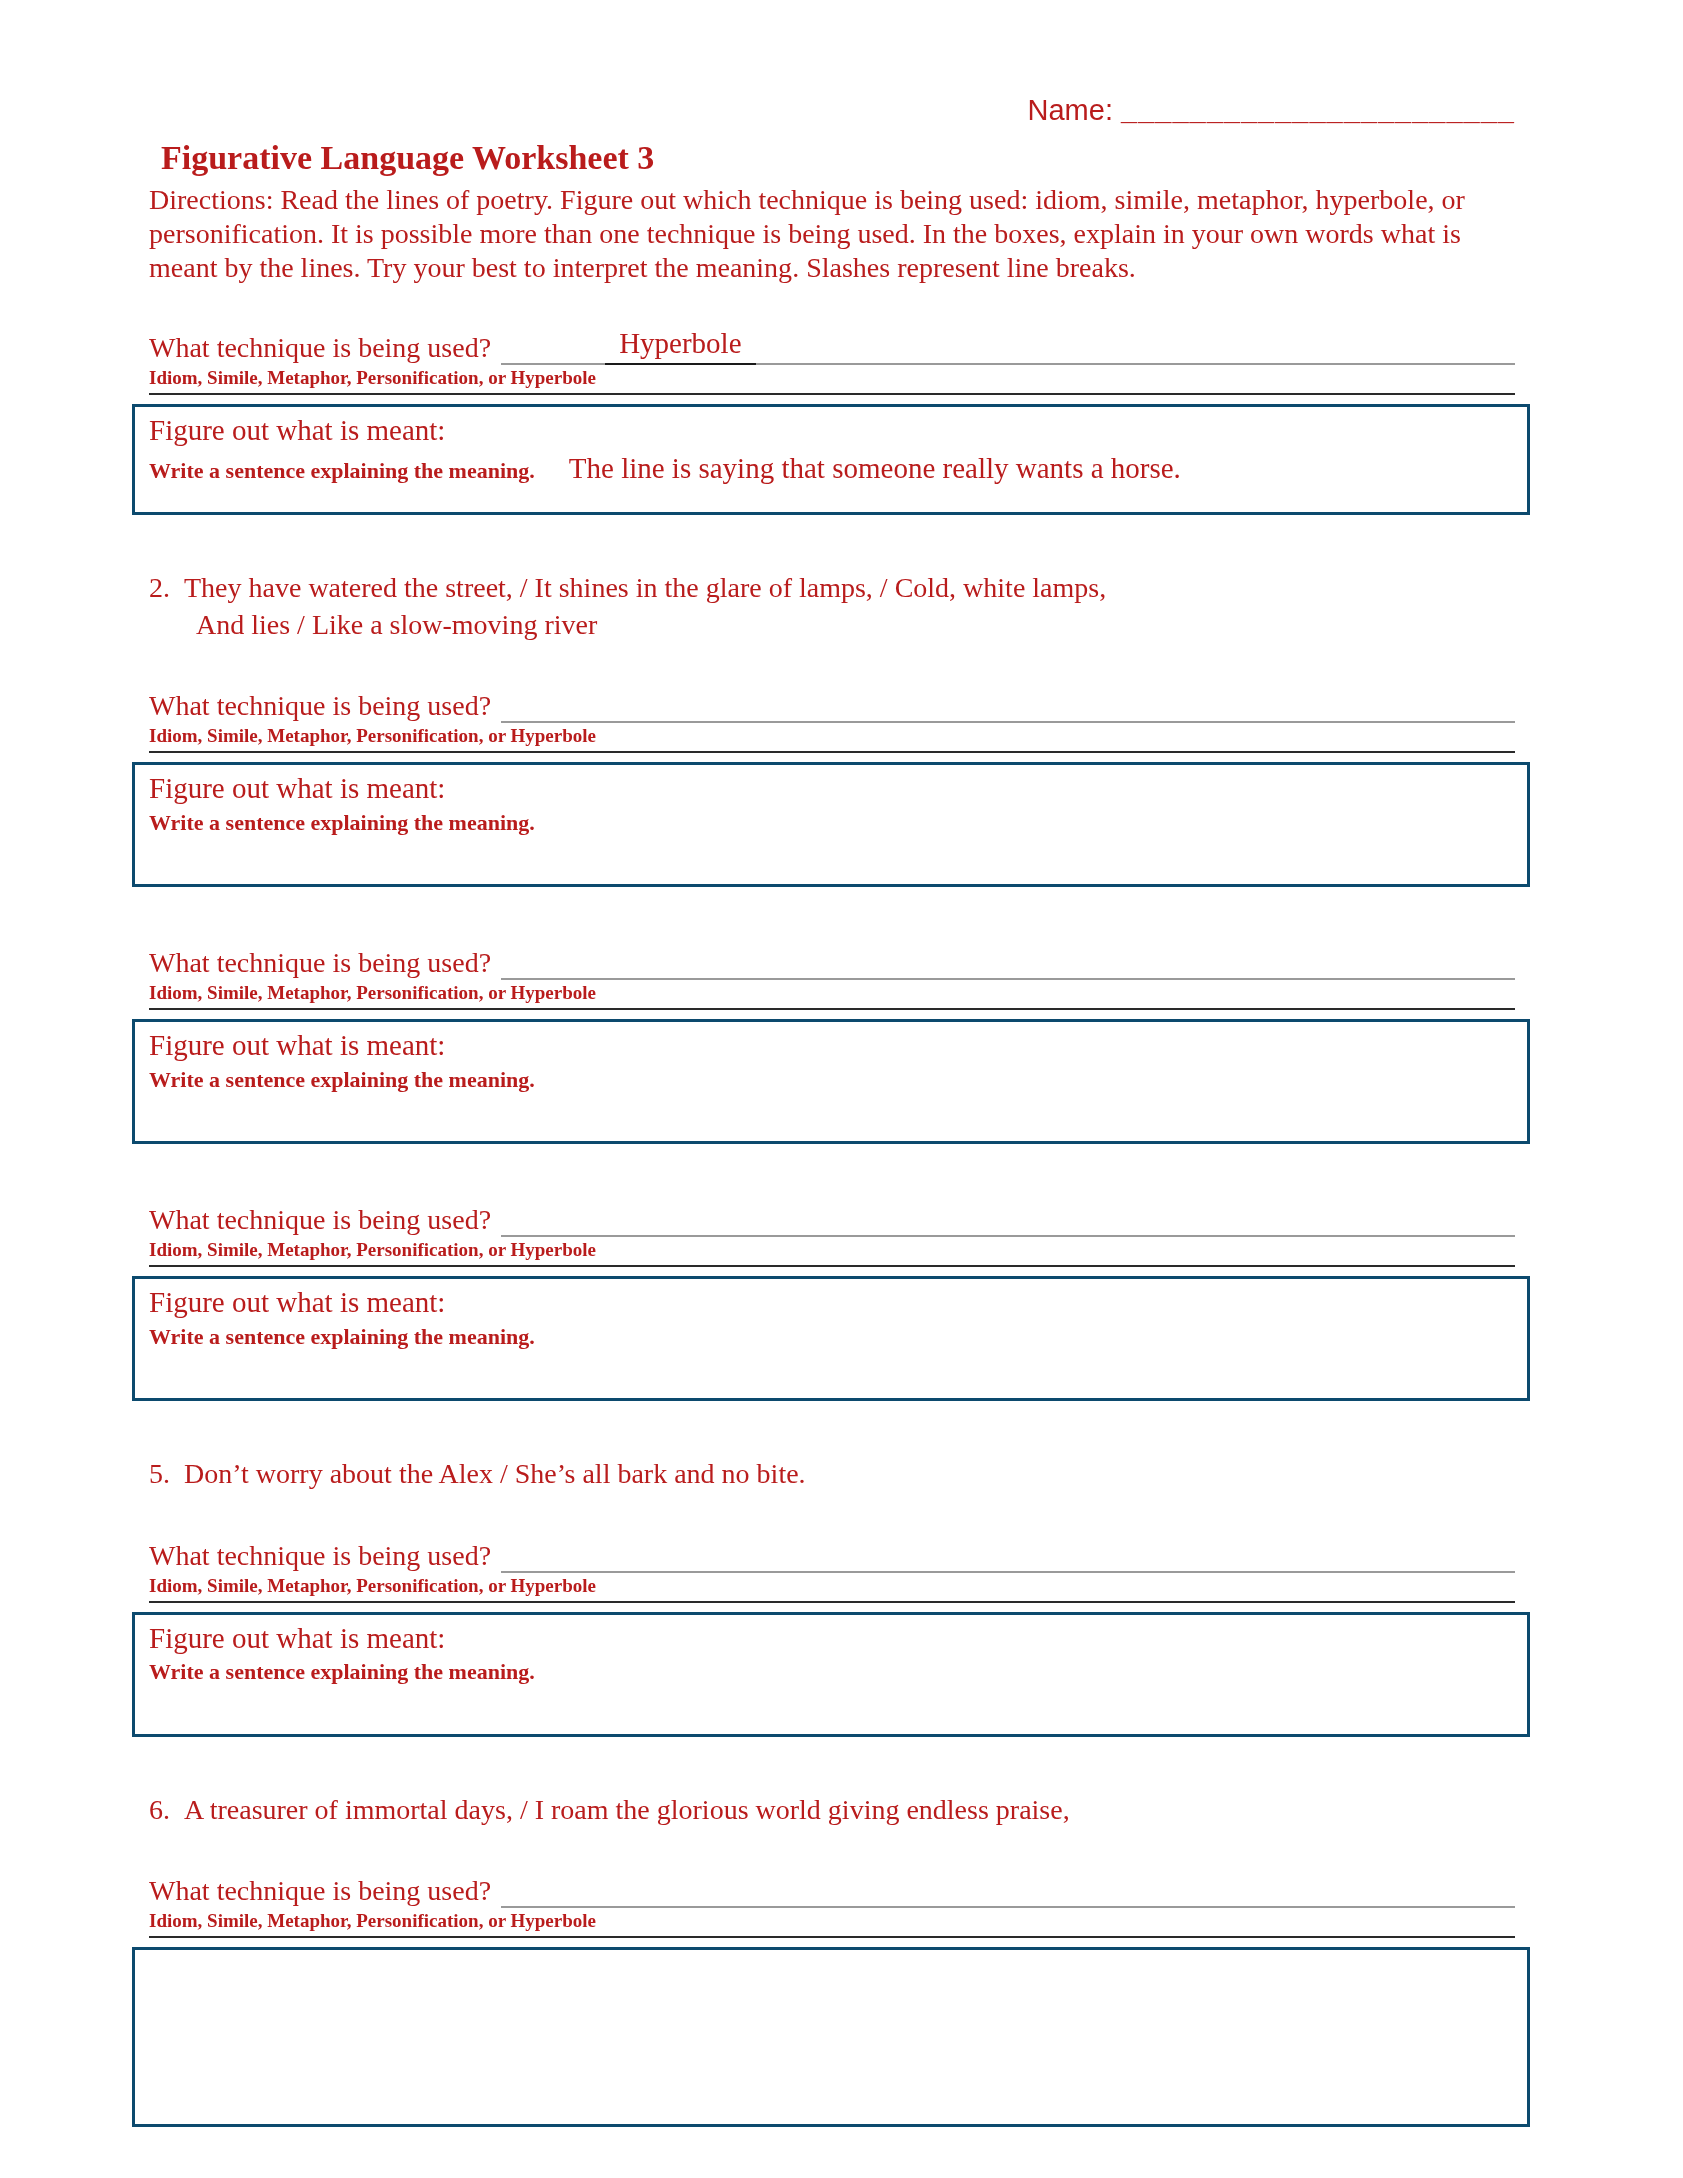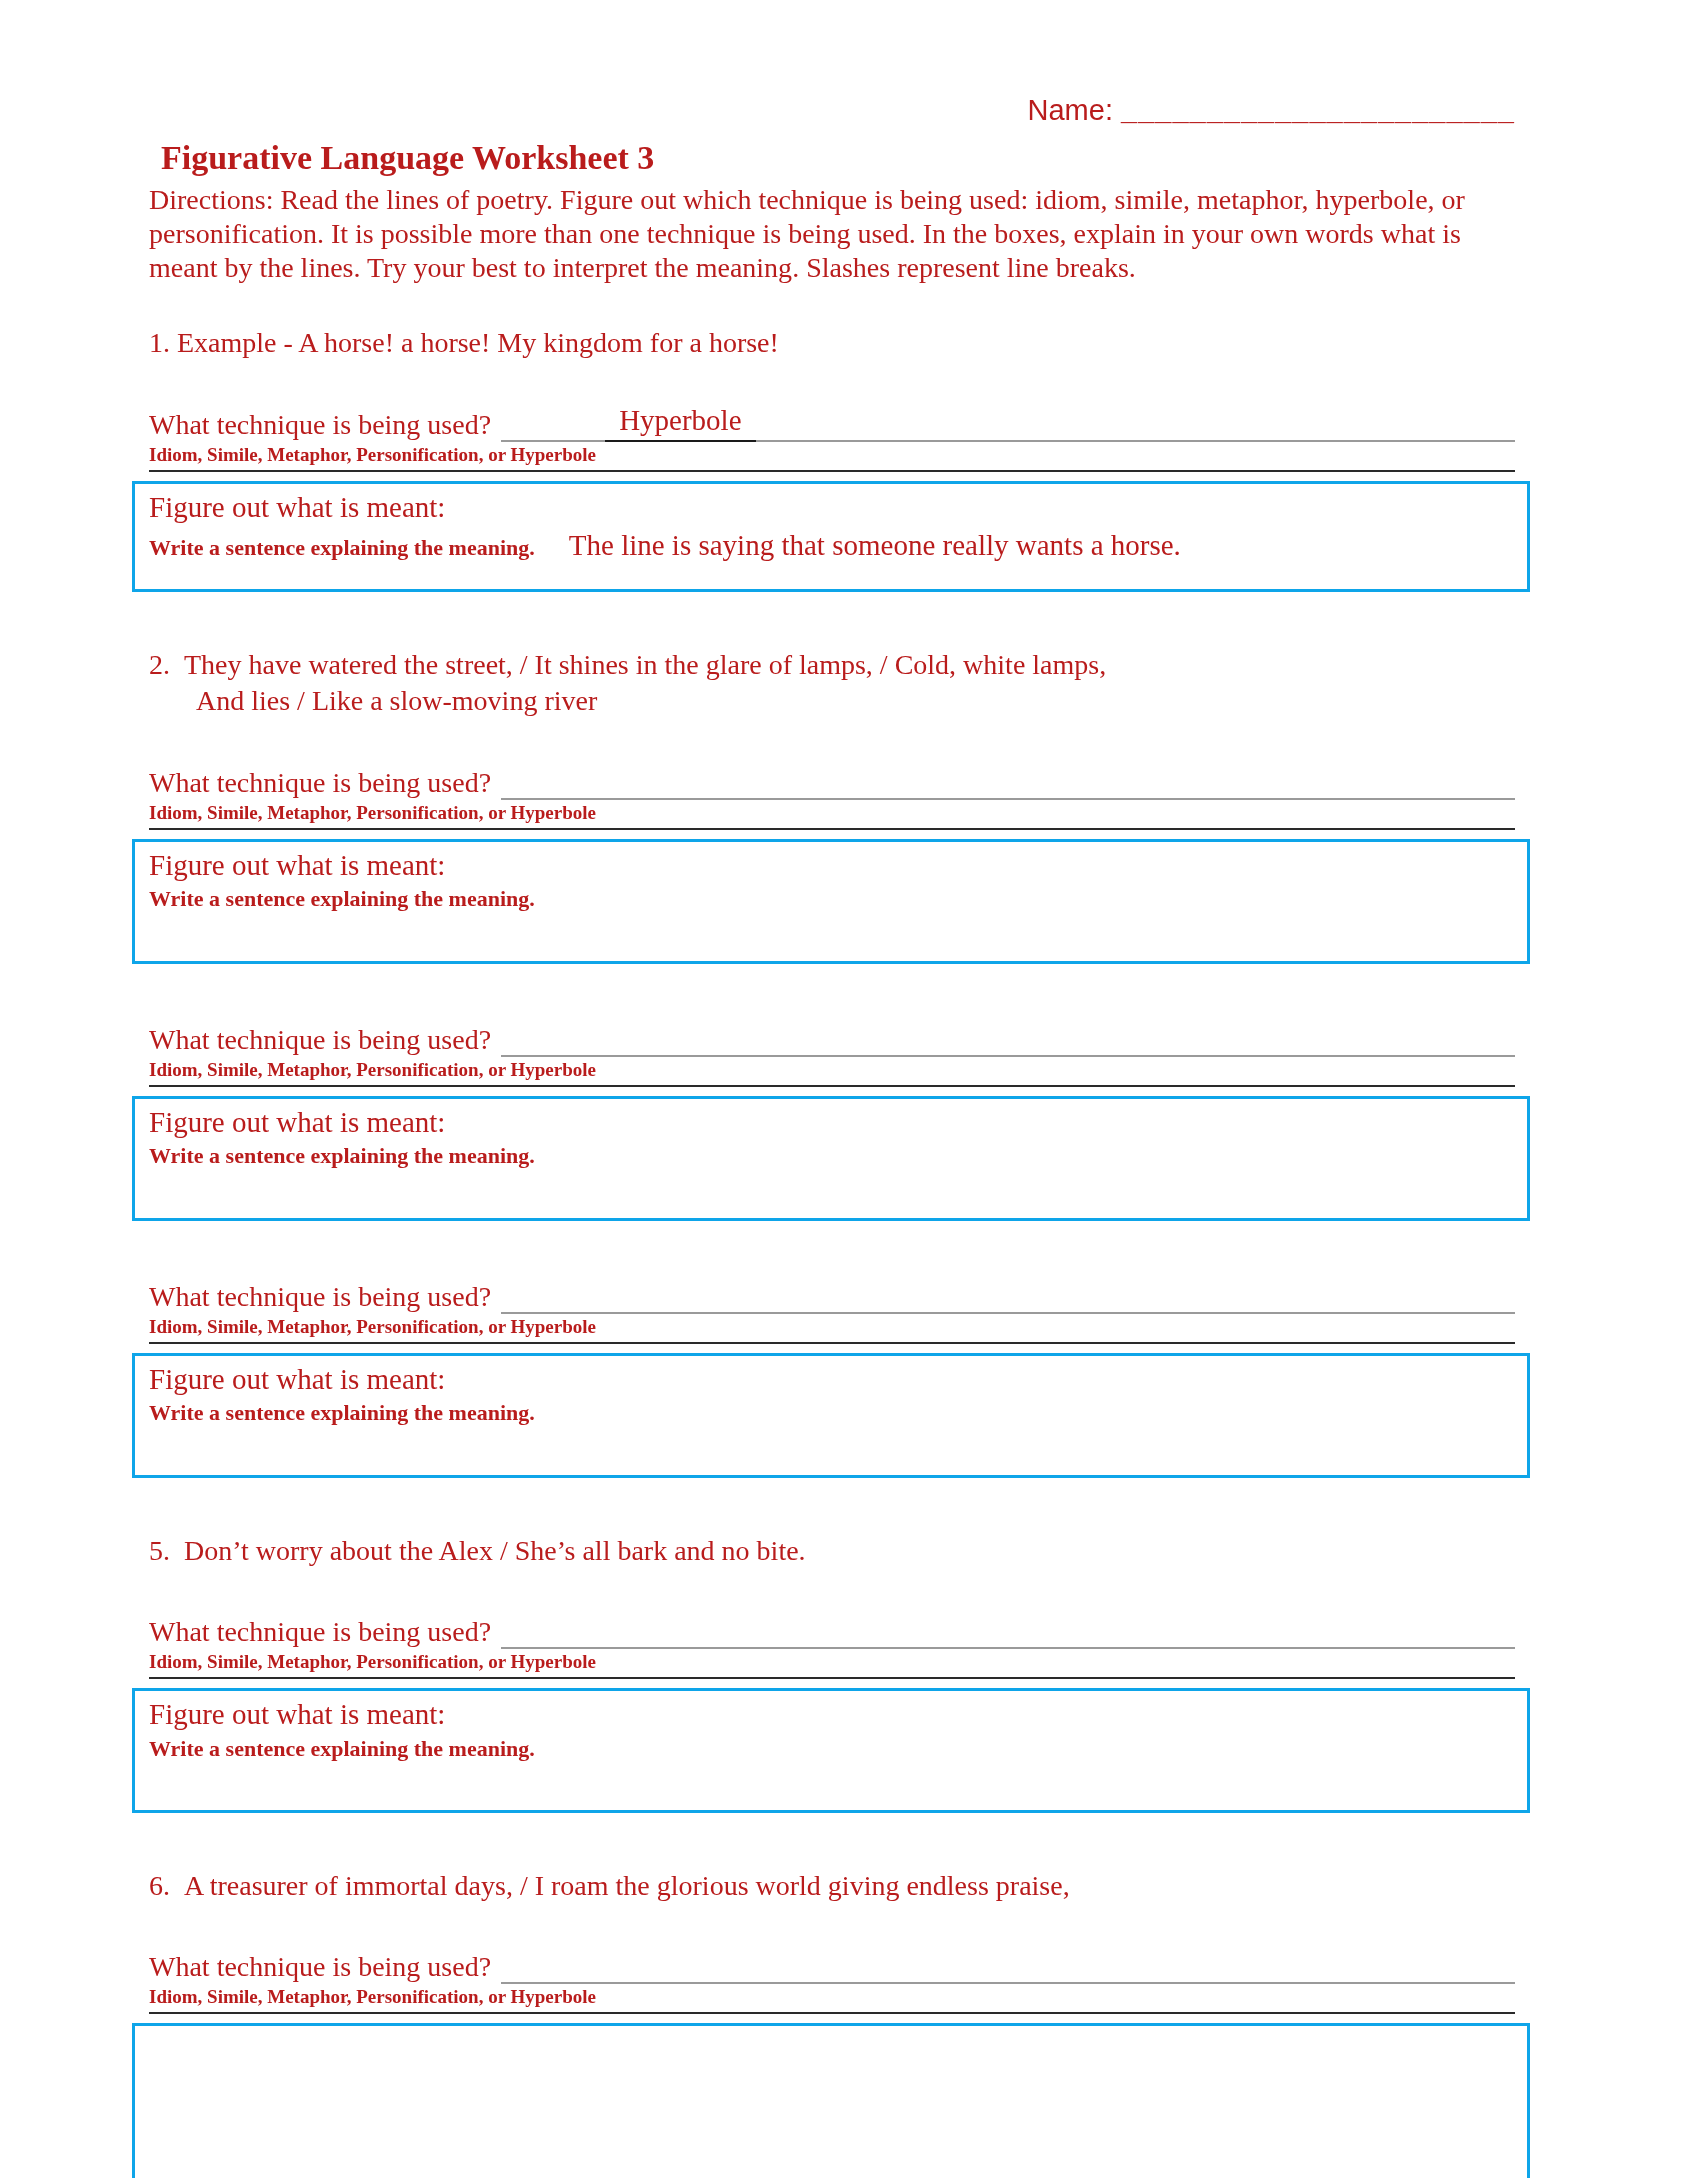--- a/index.html
+++ b/index.html
@@ -72,21 +72,21 @@
   }
   .hint-row{
     font-size:19px;
     font-weight:bold;
     padding-bottom:4px;
     border-bottom:2px solid #2a2a2a;
     margin-top:2px;
   }
   .meaning-box{
     margin:9px -15px 0 -17px;
-    border:3px solid #0ea5e9;
+    border:3px solid #0c4a6e;
     box-sizing:border-box;
     padding:6px 14px 10px 14px;
     min-height:125px;
     font-family:Liberation Serif, serif;
   }
   .meaning-box.h-example{min-height:111px;}
   .meaning-box.h-tall{min-height:180px;}
   .box-title{font-size:29px;line-height:1.2;}
   .box-hint-row{display:flex;align-items:baseline;margin-top:4px;}
   .box-hint{font-size:22px;font-weight:bold;flex:0 0 auto;}
@@ -100,21 +100,20 @@
   <div class="name-row">
     <span>Name:</span>
     <span class="blank">_______________________</span>
   </div>
 
   <h1 class="title">Figurative Language Worksheet 3</h1>
 
   <div class="directions"><span class="b">Directions:</span><span> Read the lines of poetry.  Figure out which technique is being used: idiom, simile, metaphor, hyperbole, or personification.  It is possible more than one technique is being used.  In the boxes, explain in your own words what is meant by the lines. </span><span class="b">Try your best to interpret the meaning</span><span>. Slashes represent line breaks.</span></div>
 
   <div class="item first">
-    <div class="poem"><span class="b">1. Example</span><span> - </span><span>A horse! a horse! My kingdom for a horse!</span></div>
     <div class="qline">
       <span class="qlabel">What technique is being used?</span>
       <span class="answer-line">
           <span class="tech-answer">Hyperbole</span>
         </span>
     </div>
     <div class="hint-row">Idiom, Simile, Metaphor, Personification, or Hyperbole</div>
     <div class="meaning-box h-example">
       <div class="box-title">Figure out what is meant:</div>
       <div class="box-hint-row">

